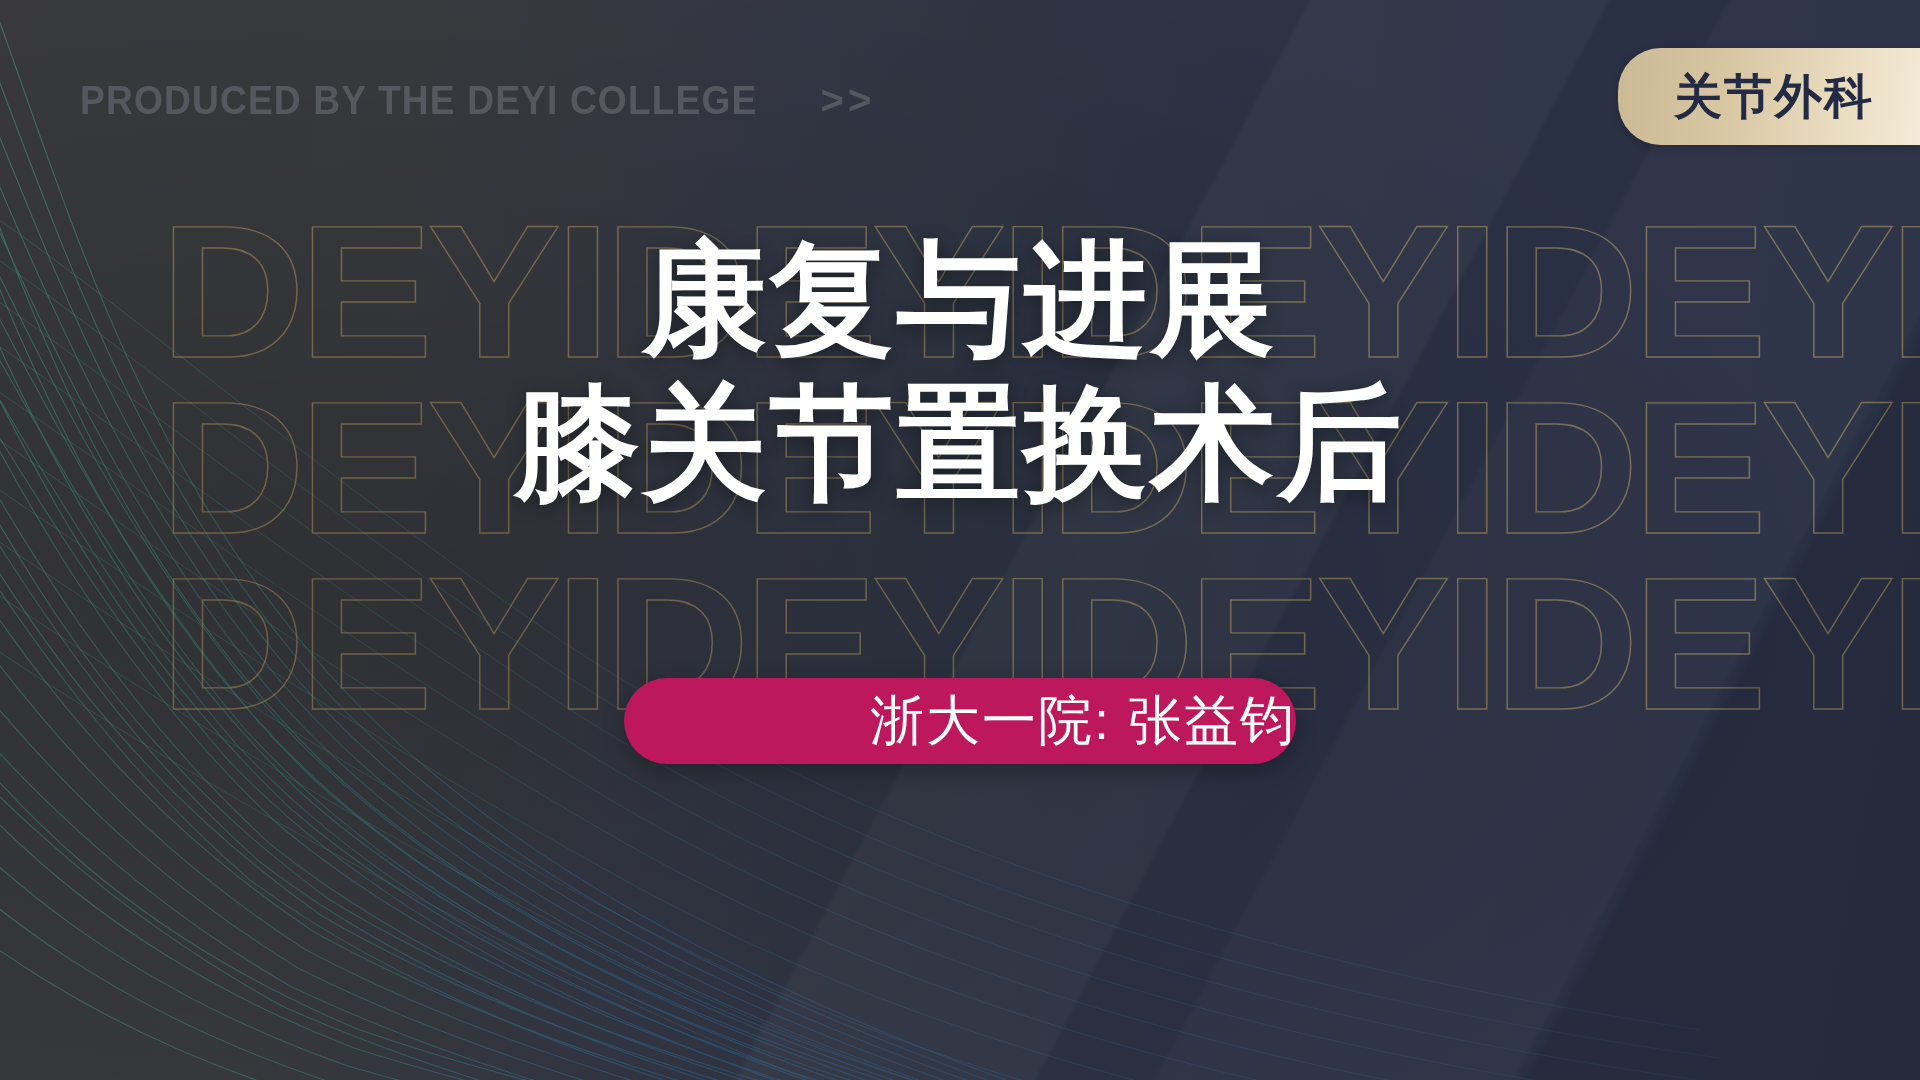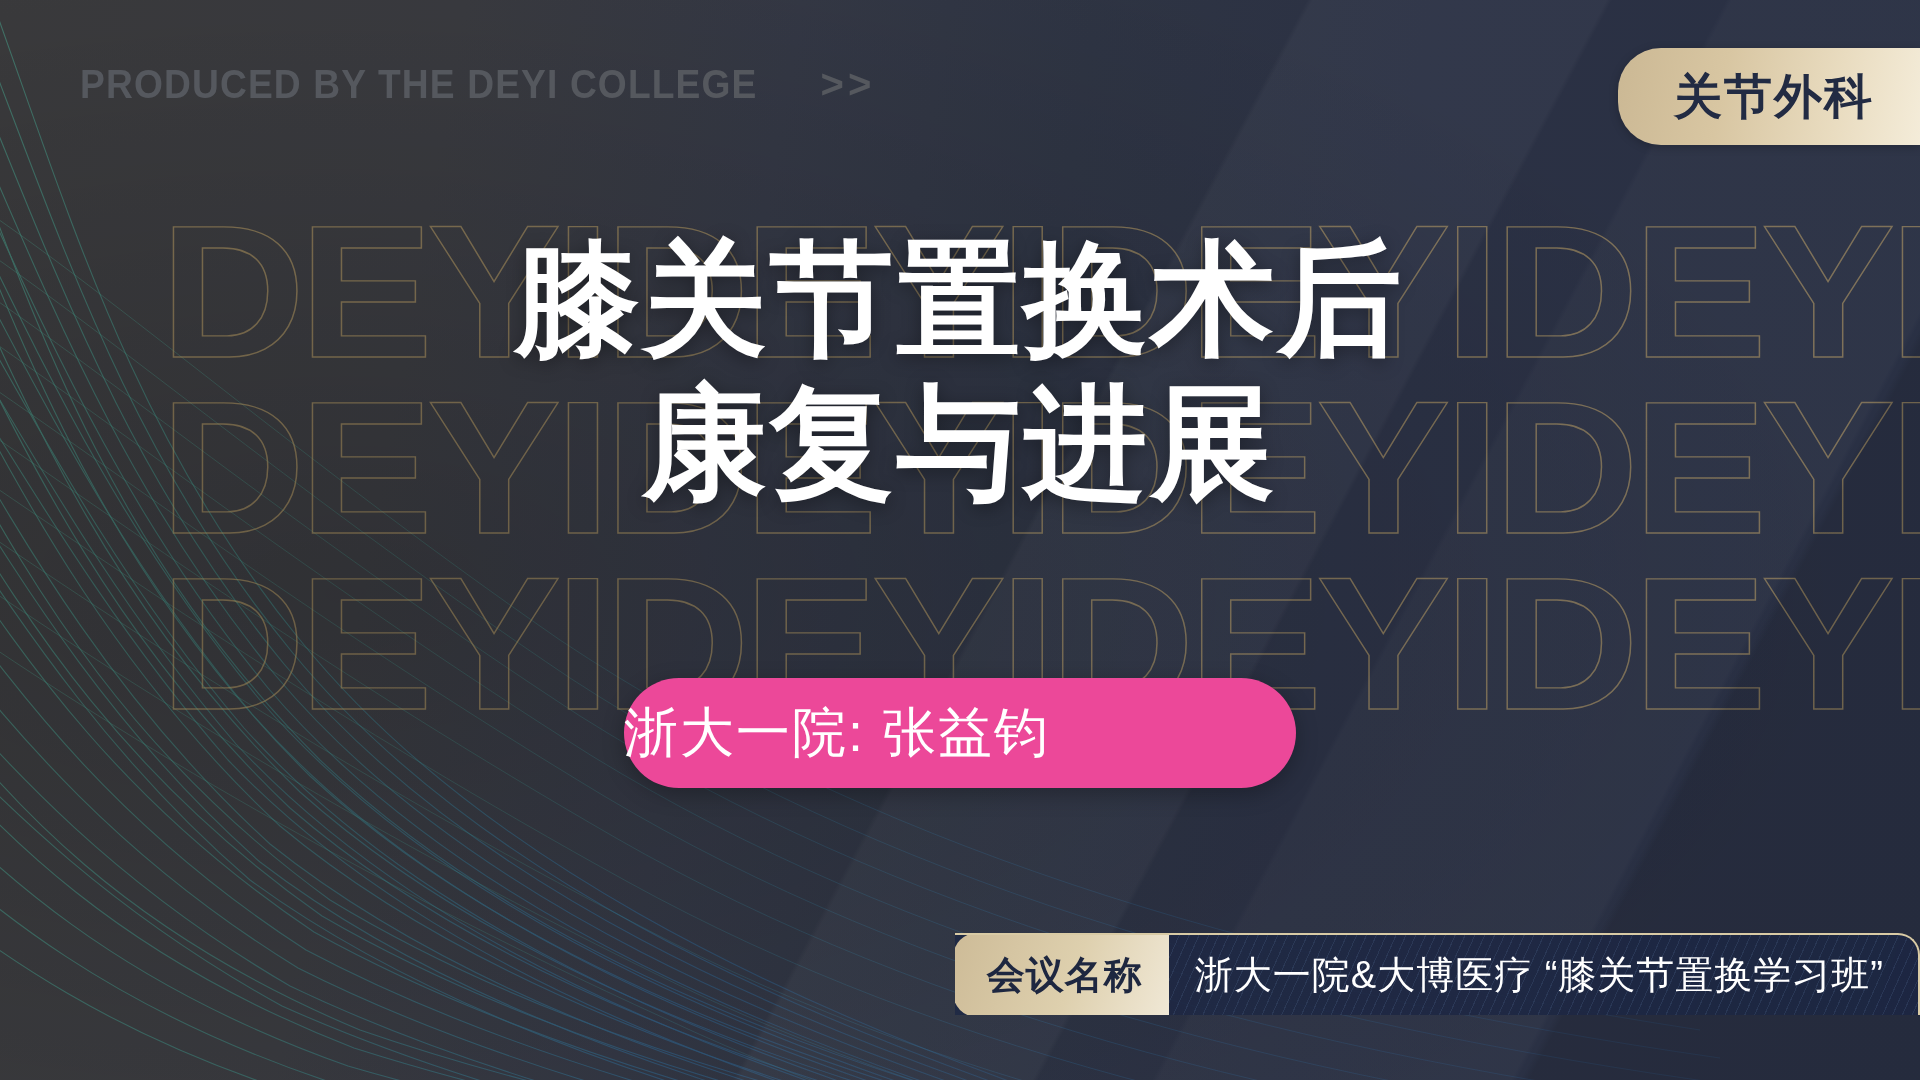--- a/index.html
+++ b/index.html
@@ -62,21 +62,21 @@
     -webkit-text-stroke:1.4px rgba(183,155,98,0.58);
     line-height:1;
     transform:scaleX(1.06);transform-origin:left center;
   }
   .wm-r1{top:196px;}
   .wm-r2{top:372px;}
   .wm-r3{top:548px;}
 
   
   .header{
-    position:absolute;left:80px;top:62px;
+    position:absolute;left:80px;top:78px;
     display:flex;align-items:center;gap:26px;
   }
   .header-text{
     font-size:40px;font-weight:700;letter-spacing:1.2px;
     color:#55585e;transform:scaleX(0.93);transform-origin:left center;
     white-space:nowrap;
   }
   .header-arrows{
     font-size:40px;font-weight:700;color:#55585e;letter-spacing:4px;
     transform:translateX(-14px);
@@ -102,23 +102,23 @@
   }
   .title-line{
     color:#ffffff;font-weight:700;font-size:124px;line-height:1.16;
     letter-spacing:3px;white-space:nowrap;
     text-shadow:0 4px 18px rgba(0,0,0,0.35);
   }
 
   
   .pill{
     position:absolute;left:50%;transform:translateX(-50%);
-    top:678px;width:672px;height:110px;border-radius:55px;
-    background:#ec4899;
-    display:flex;align-items:center;justify-content:flex-start;
+    top:678px;width:672px;height:86px;border-radius:55px;
+    background:#be185d;
+    display:flex;align-items:center;justify-content:flex-end;
     box-shadow:0 6px 22px rgba(0,0,0,0.28);
   }
   .pill-text{
     color:#ffffff;font-size:54px;font-weight:500;letter-spacing:2px;
     white-space:nowrap;
   }
 
   
   .confbar{
     position:absolute;right:0;top:933px;height:82px;
@@ -235,30 +235,22 @@
   <div class="header">
     <span class="header-text">PRODUCED BY THE DEYI COLLEGE</span>
     <span class="header-arrows">&gt;&gt;</span>
   </div>
 
   <div class="badge">
     <span class="badge-text">关节外科</span>
   </div>
 
   <div class="title-block">
+    <div class="title-line">康复与进展</div>
     <div class="title-line">膝关节置换术后</div>
-    <div class="title-line">康复与进展</div>
   </div>
 
   <div class="pill">
     <span class="pill-text">浙大一院: 张益钧</span>
   </div>
 
-  <div class="confbar">
-    <div class="conf-label">
-      <span class="conf-label-text">会议名称</span>
-    </div>
-    <div class="conf-value">
-      <span class="conf-value-text">浙大一院&amp;大博医疗  “膝关节置换学习班”</span>
-    </div>
-  </div>
 
 </div>
 
 </body></html>

